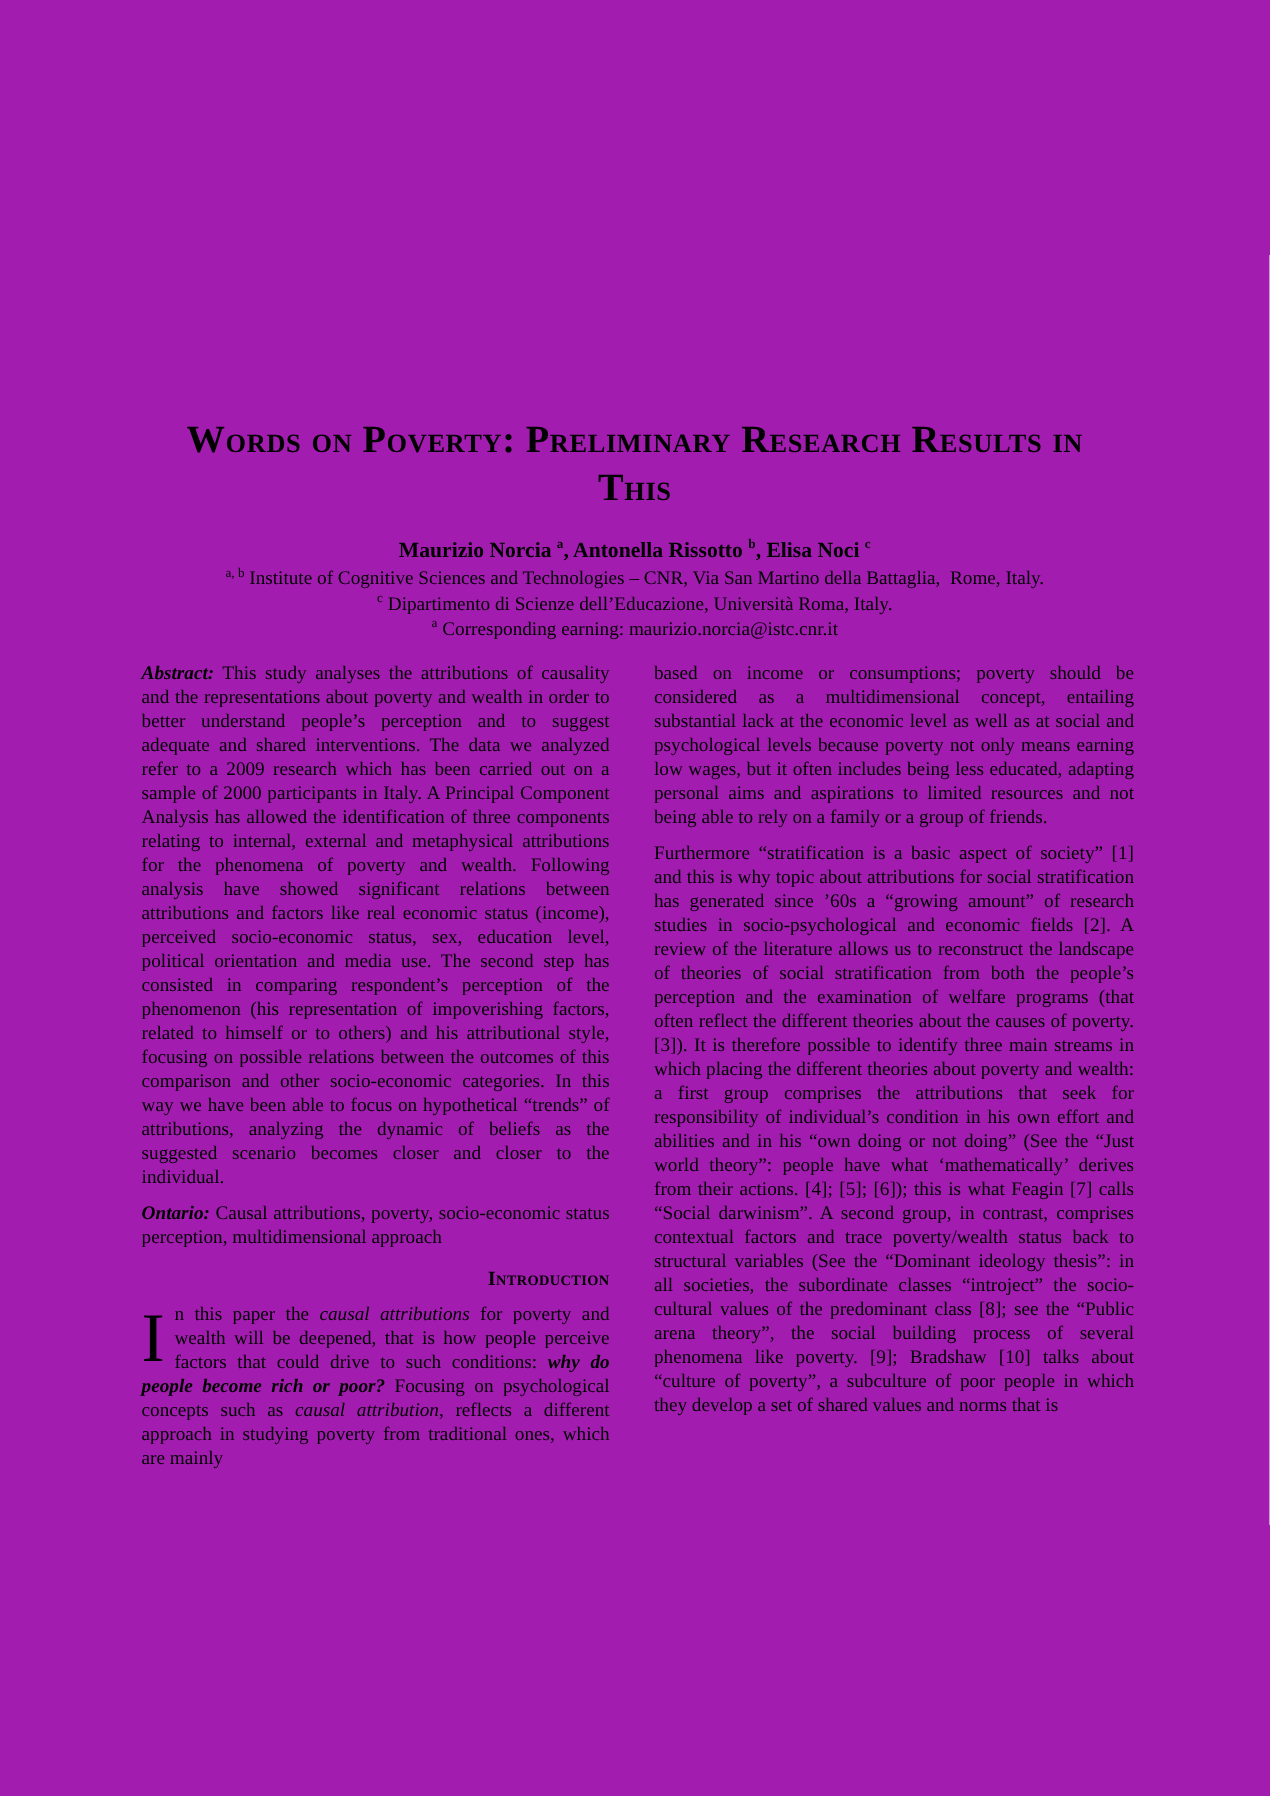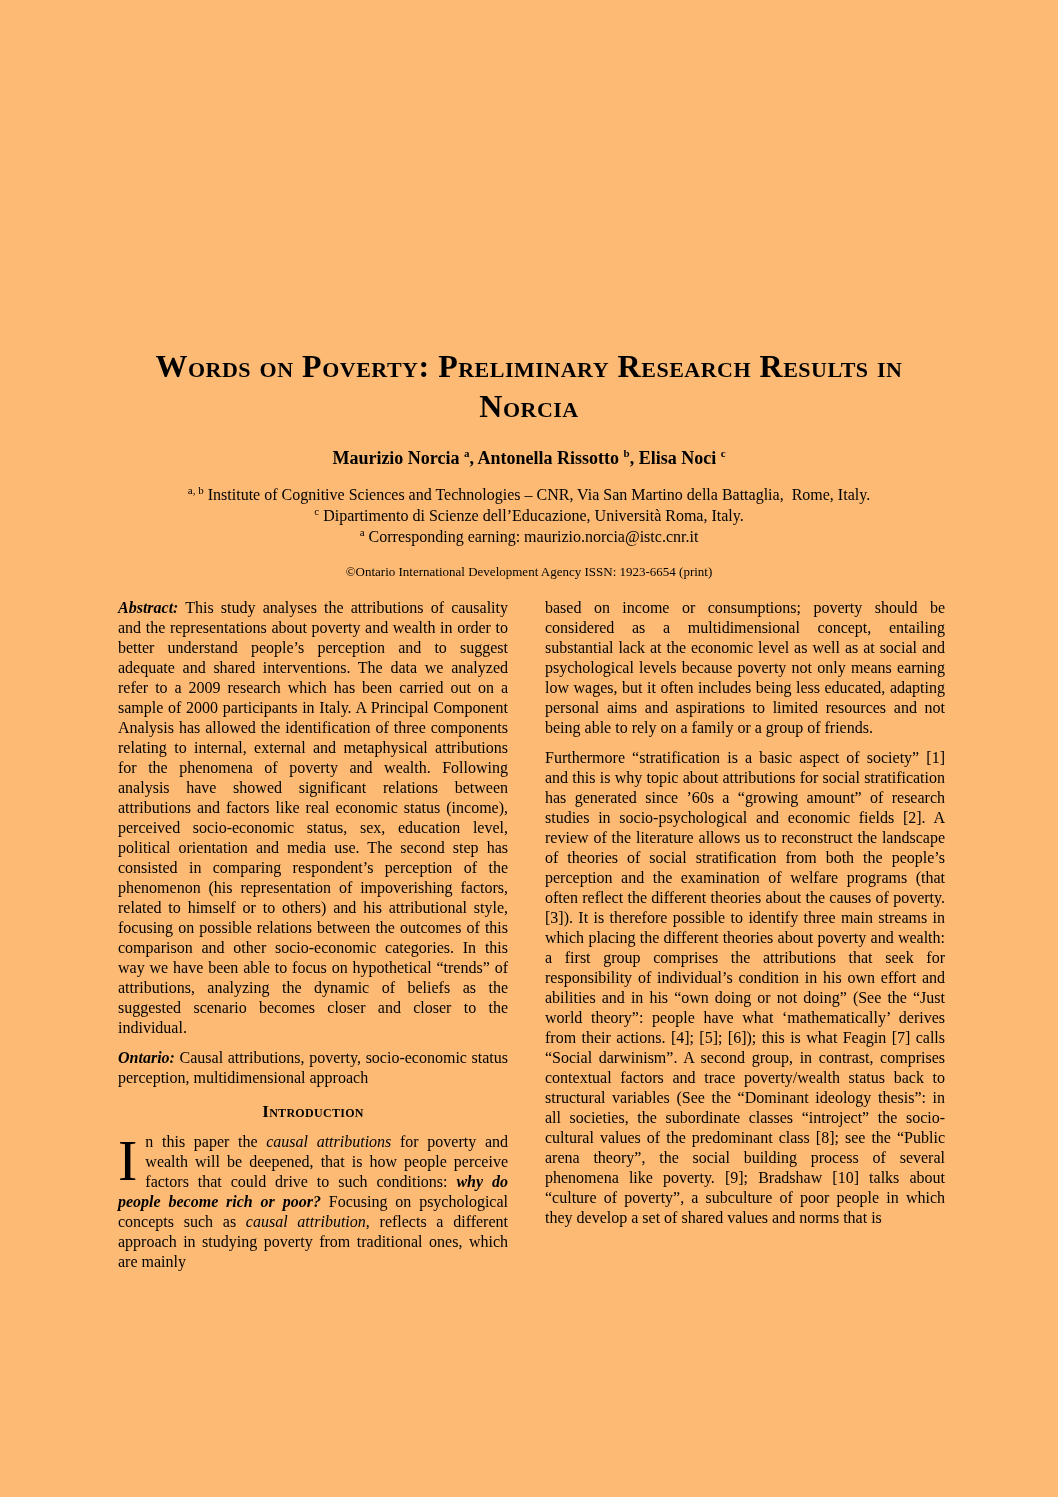--- a/index.html
+++ b/index.html
@@ -1,20 +1,20 @@
 <!DOCTYPE html>
 <html><head>
 <meta charset="utf-8">
 <style>
   html, body { margin: 0; padding: 0; background: #ffffff; }
   .page {
     position: relative;
     width: 1058px;
     height: 1497px;
-    background: #fdba74;
+    background: #a21caf;
     color: #000000;
     font-family: "Liberation Serif", "DejaVu Serif", serif;
     overflow: hidden;
     box-sizing: border-box;
   }
   .paper-header {
     padding-top: 346px;
     text-align: center;
   }
   .title {
@@ -30,21 +30,21 @@
     margin: 20px 0 0 0;
     font-size: 18px;
     font-weight: bold;
     line-height: 24px;
     font-family: Liberation Serif, serif;
   }
   .authors sup, .affil-line sup {
     font-size: 11px;
     line-height: 0;
   }
-  .affiliations { margin-top: 14px; }
+  .affiliations { margin-top: 2px; }
   .affil-line {
     margin: 0;
     font-size: 16px;
     line-height: 21px;
   }
   .copyright { margin-top: 16px; }
   .copyright p {
     margin: 0;
     font-size: 13px;
     line-height: 18px;
@@ -61,54 +61,53 @@
     text-align: justify;
   }
   .col-left  { width: 390px; }
   .col-right { width: 400px; }
   .para { margin: 0 0 10px 0; }
   .run-label { font-weight: bold; font-style: italic; }
   .it { font-style: italic; }
   .bi { font-style: italic; font-weight: bold; }
   .section-heading {
     margin: 14px 0 10px 0;
-    text-align: center;
+    text-align: right;
     font-size: 17px;
     font-weight: bold;
     font-variant: small-caps;
     letter-spacing: 0.3px;
   }
   .dropcap {
     float: left;
     font-size: 58px;
     line-height: 48px;
     margin: 5px 8px 0 0;
   }
 </style>
 </head>
 <body>
 
 <div class="page">
 
   <header class="paper-header">
     <h1 class="title">
       <span class="title-line">Words on Poverty: Preliminary Research Results in</span>
-      <span class="title-line">Norcia</span>
+      <span class="title-line">This</span>
     </h1>
 
     <p class="authors"><span>Maurizio Norcia</span> <sup>a</sup><span>,</span> <span>Antonella Rissotto</span> <sup>b</sup><span>,</span> <span>Elisa Noci</span> <sup>c</sup></p>
 
     <div class="affiliations">
       <p class="affil-line"><sup>a, b</sup><span> Institute of Cognitive Sciences and Technologies – CNR, Via San Martino della Battaglia,&nbsp; Rome, Italy.</span></p>
       <p class="affil-line"><sup>c</sup><span> Dipartimento di Scienze dell’Educazione, Università Roma, Italy.</span></p>
       <p class="affil-line"><sup>a</sup><span> Corresponding earning: maurizio.norcia@istc.cnr.it</span></p>
     </div>
 
     <div class="copyright">
-      <p>©Ontario International Development Agency ISSN: 1923-6654 (print)</p>
     </div>
   </header>
 
   <main class="columns">
 
     <section class="col col-left">
       <p class="para"><span class="run-label">Abstract:</span> <span>This study analyses the attributions of causality and the representations about poverty and wealth in order to better understand people’s perception and to suggest adequate and shared interventions. The data we analyzed refer to a 2009 research which has been carried out on a sample of 2000 participants in Italy. A Principal Component Analysis has allowed the identification of three components relating to internal, external and metaphysical attributions for the phenomena of poverty and wealth. Following analysis have showed significant relations between attributions and factors like real economic status (income), perceived socio-economic status, sex, education level, political orientation and media use. The second step has consisted in comparing respondent’s perception of the phenomenon (his representation of impoverishing factors, related to himself or to others) and his attributional style, focusing on possible relations between the outcomes of this comparison and other socio-economic categories. In this way we have been able to focus on hypothetical “trends” of attributions, analyzing the dynamic of beliefs as the suggested scenario becomes closer and closer to the individual.</span></p>
 
       <p class="para"><span class="run-label">Ontario:</span> <span>Causal attributions, poverty, socio-economic status perception, multidimensional approach</span></p>
 

